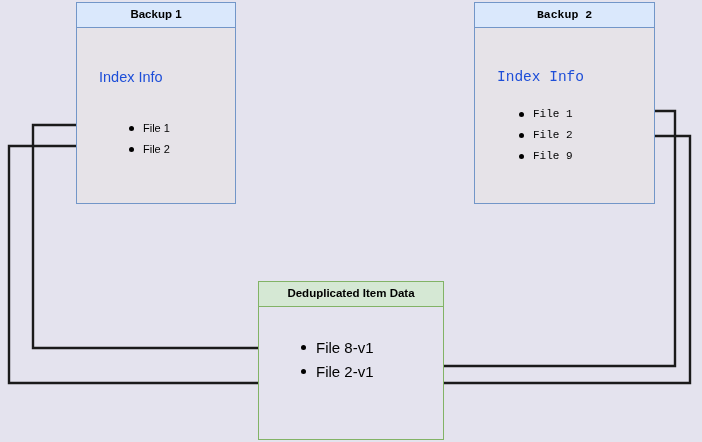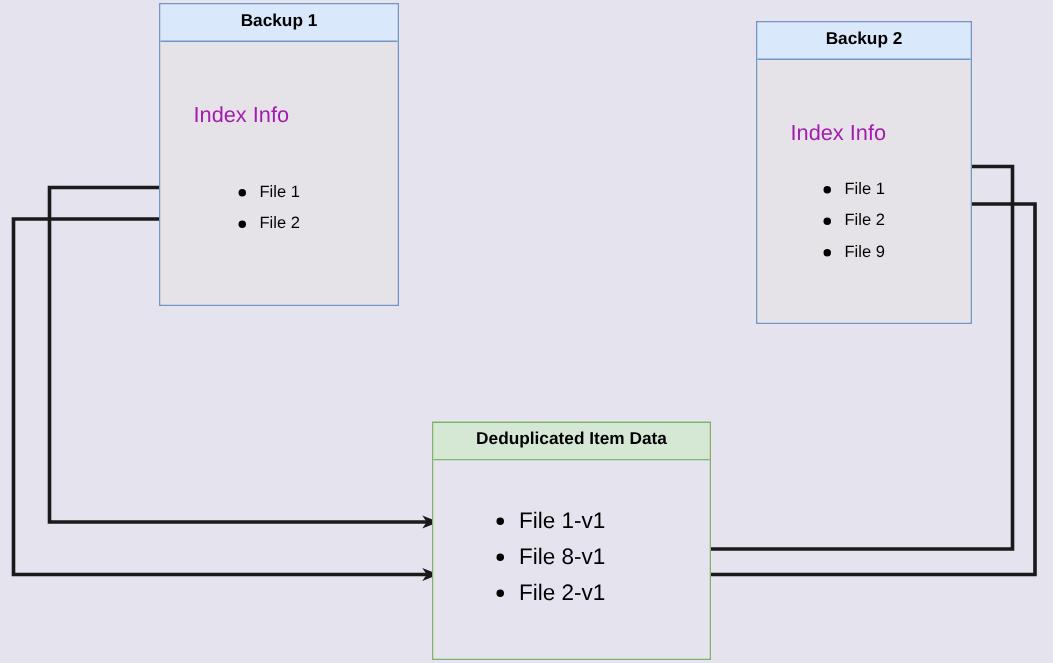--- a/index.html
+++ b/index.html
@@ -25,21 +25,20 @@
     left: 0; top: 0;
     width: 702px;
     height: 442px;
     pointer-events: none;
   }
   .node {
     position: absolute;
     box-sizing: border-box;
     display: flex;
     flex-direction: column;
-    margin-left: 30px;
   }
   .node-header {
     box-sizing: border-box;
     text-align: center;
     font-weight: bold;
     font-size: 11.5px;
     line-height: 1;
     color: #000;
     padding: 6px 2px 6px 2px;
     border-bottom: none;
@@ -69,21 +68,21 @@
   .node.green .node-header {
     background: #d5e8d4;
     border-bottom: 1.8px solid #82b366;
   }
   .node.green .node-body {
     background: #e4e3ee;
   }
   .index-label {
     position: absolute;
     font-size: 14.5px;
-    color: #a21caf;
+    color: #1d4ed8;
     line-height: 1;
   }
   .file-list {
     position: absolute;
     margin: 0;
     padding: 0;
     list-style: none;
   }
   .file-list li {
     font-size: 11px;
@@ -142,36 +141,35 @@
     <div class="node-header">Backup 1</div>
     <div class="node-body">
       <div class="index-label" style="left:22px; top:42px;">Index Info</div>
       <ul class="file-list" style="left:50px; top:90px;">
         <li>File 1</li>
         <li>File 2</li>
       </ul>
     </div>
   </div>
 
-  <div class="node blue" style="left:474px; top:14px; width:144px; height:202px;">
+  <div class="node blue" style="left:474px; top:2px; width:181px; height:202px;font-family:Liberation Mono, monospace;">
     <div class="node-header">Backup 2</div>
     <div class="node-body">
       <div class="index-label" style="left:22px; top:42px;">Index Info</div>
       <ul class="file-list" style="left:42px; top:76px;">
         <li>File 1</li>
         <li>File 2</li>
         <li>File 9</li>
       </ul>
     </div>
   </div>
 
   <div class="node green" style="left:258px; top:281px; width:186px; height:159px;">
     <div class="node-header">Deduplicated Item Data</div>
     <div class="node-body">
       <ul class="file-list dedup" style="left:40px; top:29px;">
-        <li>File 1-v1</li>
         <li>File 8-v1</li>
         <li>File 2-v1</li>
       </ul>
     </div>
   </div>
 
 </div>
 
 </body></html>

